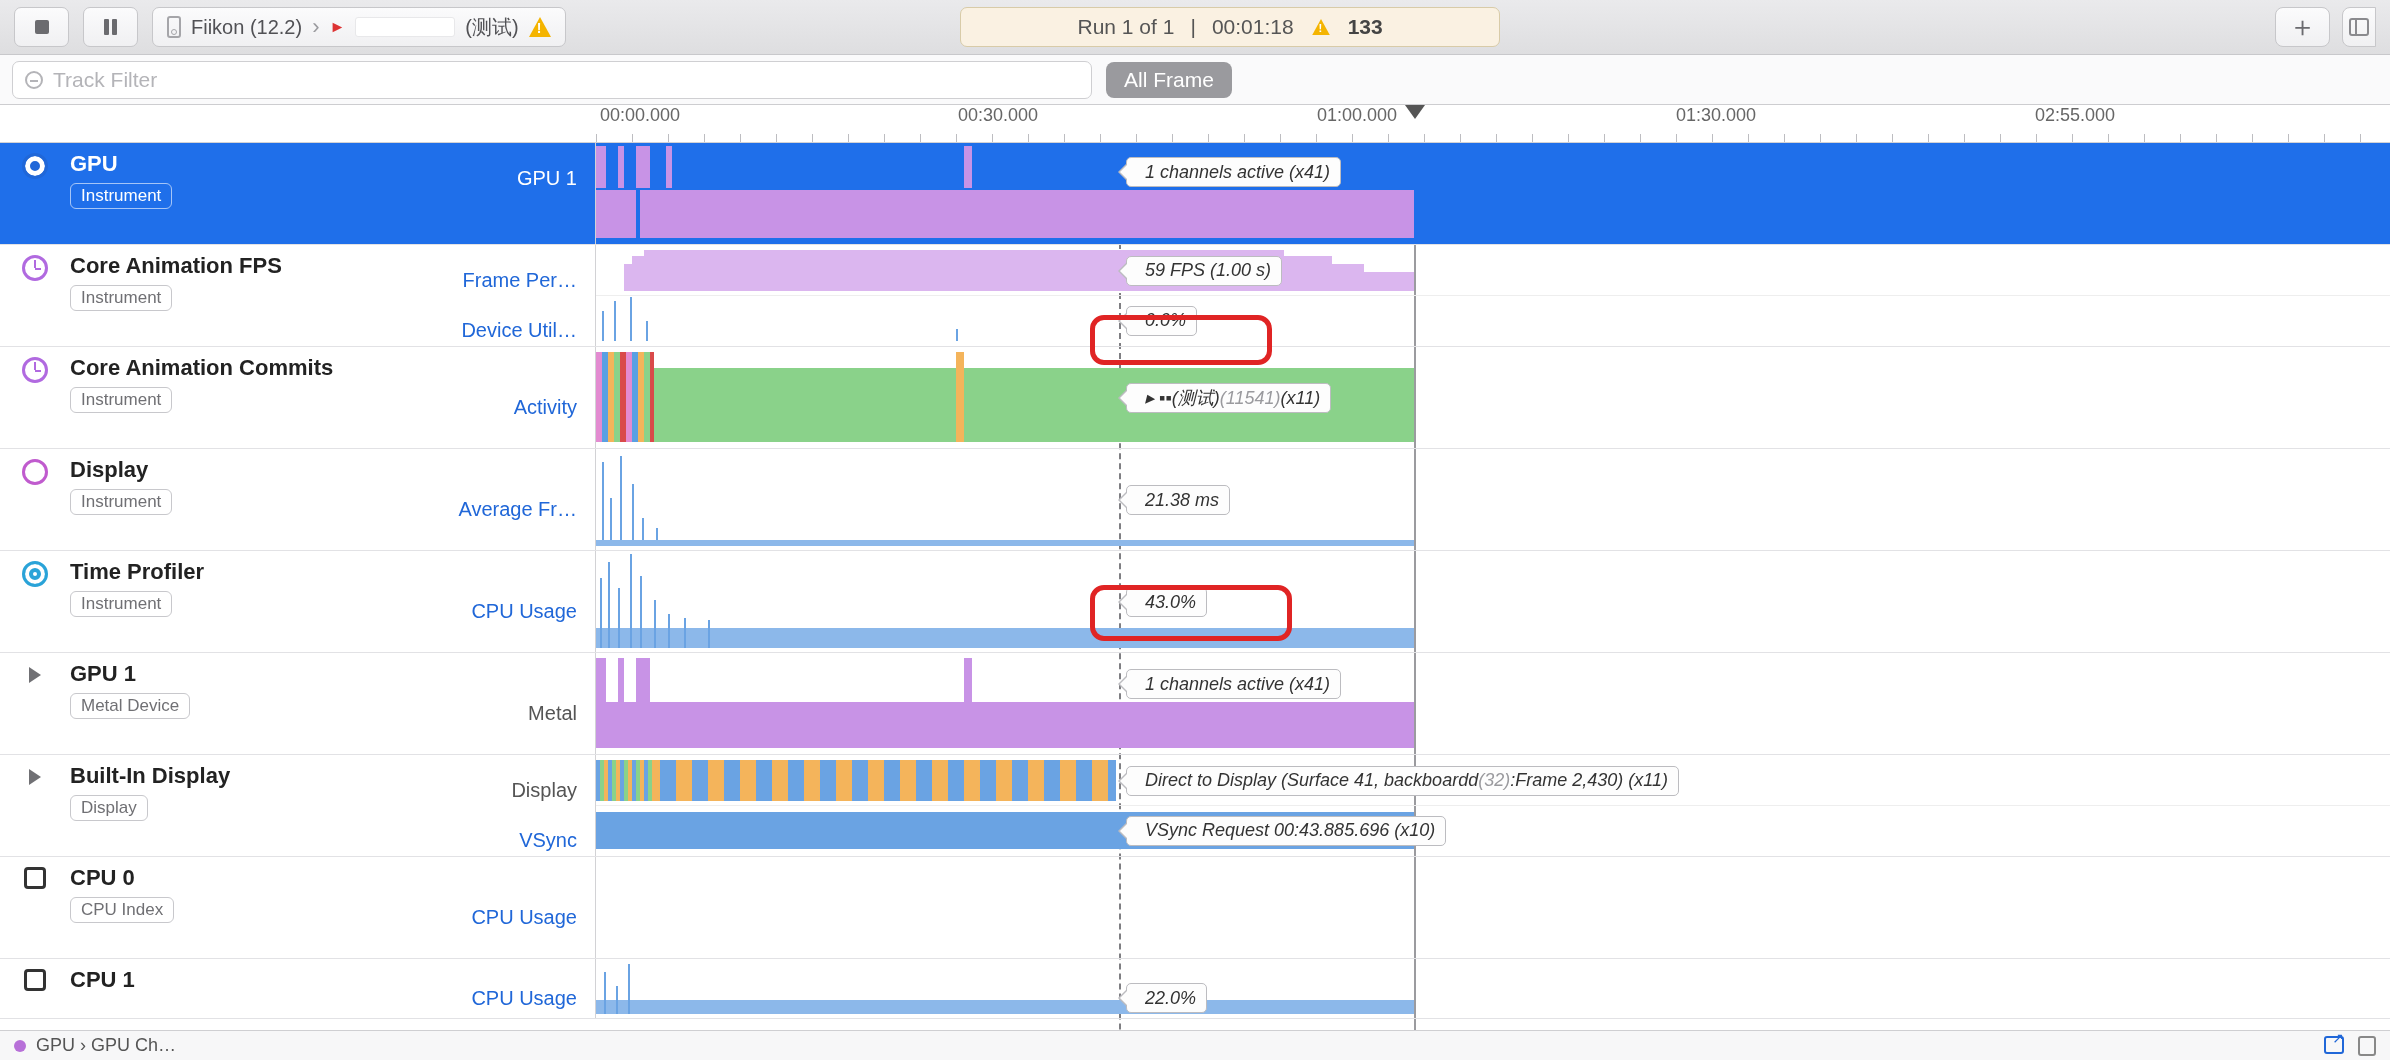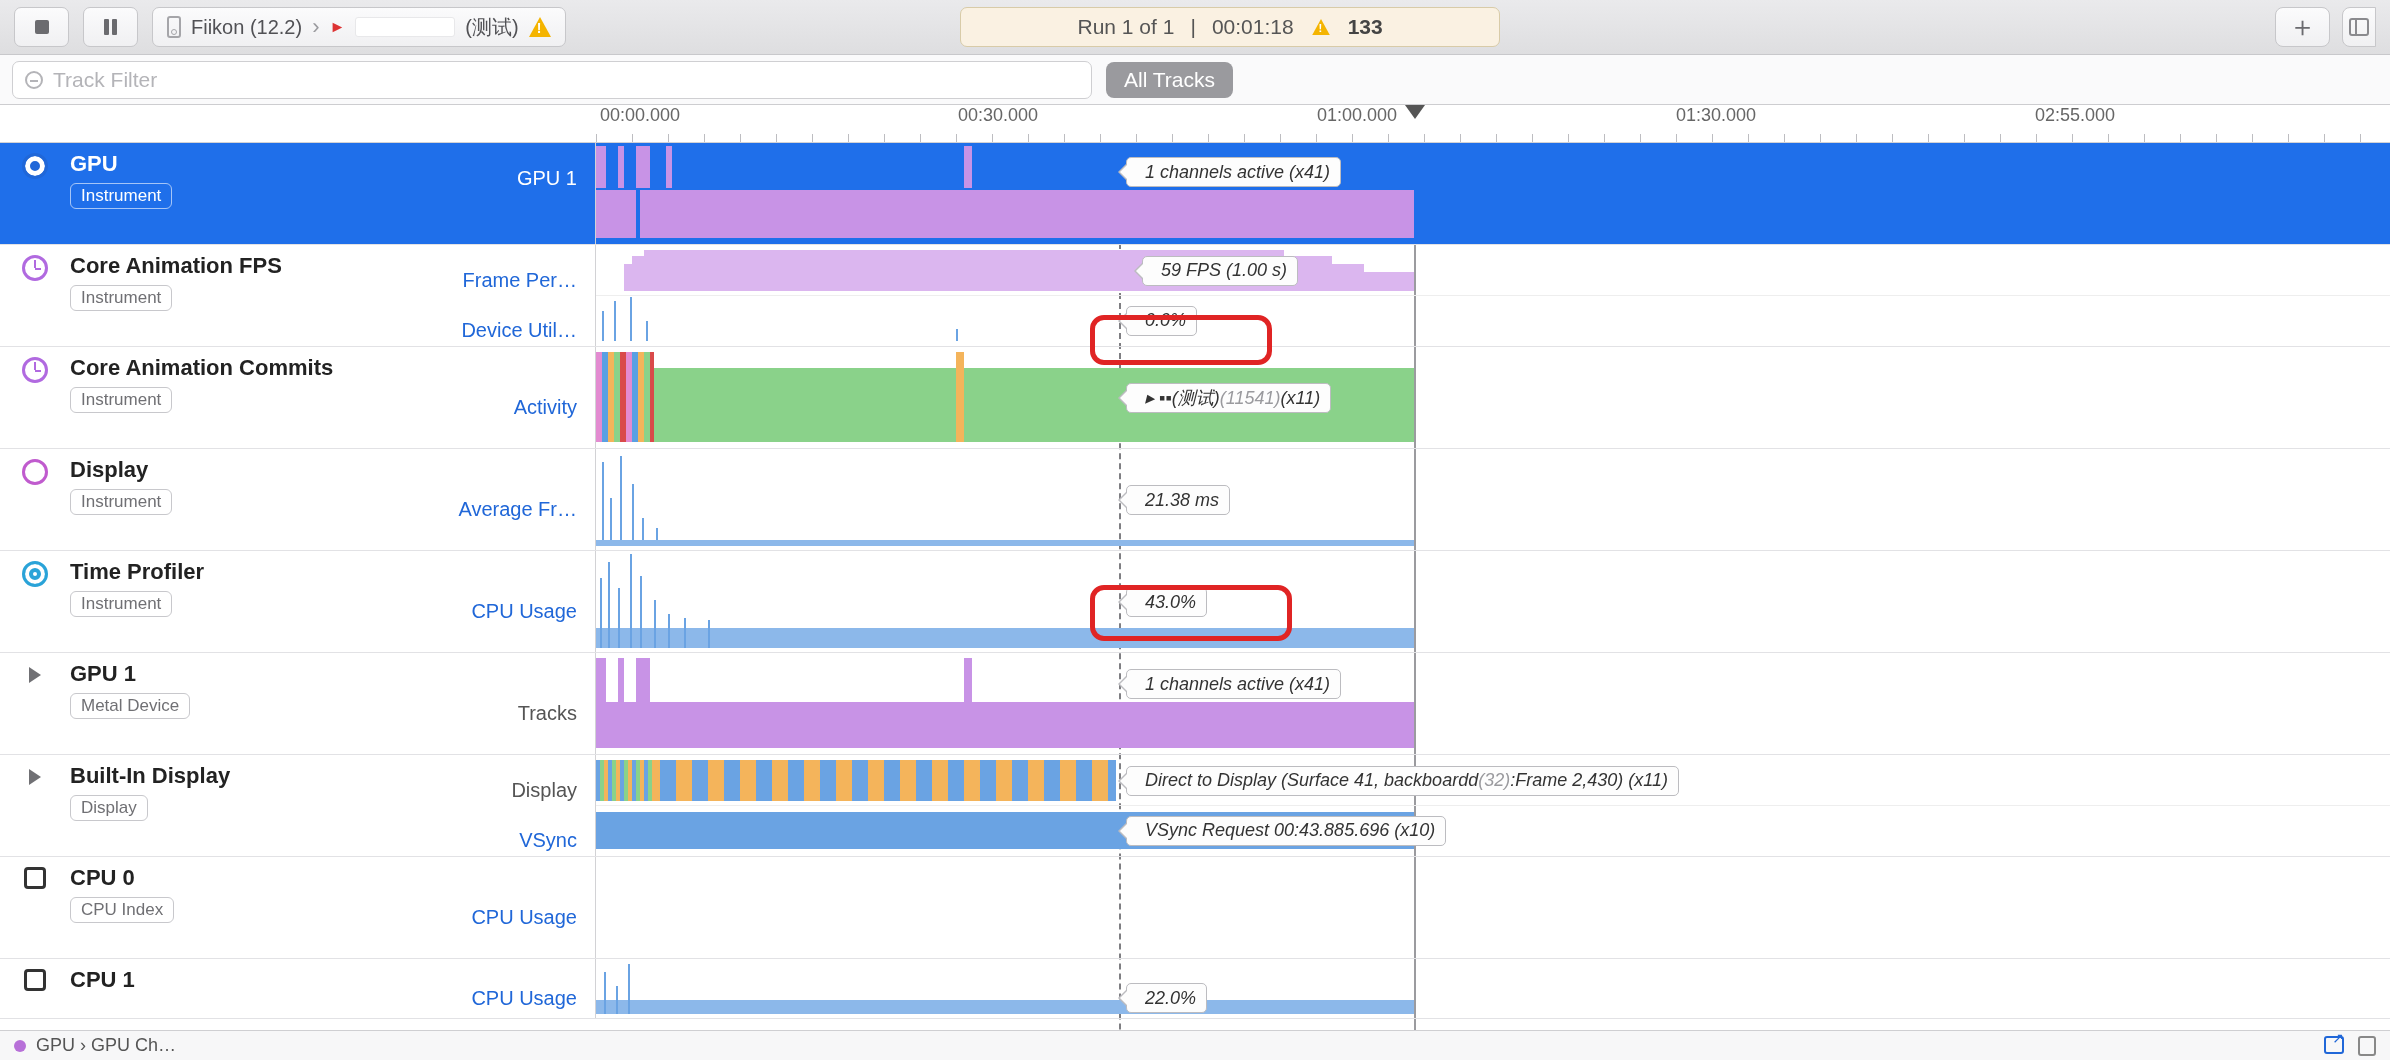--- a/index.html
+++ b/index.html
@@ -243,21 +243,21 @@
         </div>
     </div>
   </div>
 </div>
 
 <div id="filter-strip">
   <div class="track-filter">
     <span class="filter-glyph"></span>
     <input placeholder="Track Filter" style="">
   </div>
-  <div class="all-tracks-pill">All Tracks</div>
+  <div class="all-tracks-pill">All Frame</div>
 </div>
 
 <div id="ruler">
   <div class="ruler-tick" style="left:600px;">00:00.000</div>
   <div class="ruler-tick" style="left:958px;">00:30.000</div>
   <div class="ruler-tick" style="left:1317px;">01:00.000</div>
   <div class="ruler-tick" style="left:1676px;">01:30.000</div>
   <div class="ruler-tick" style="left:2035px;">02:55.000</div>
 
   <div class="playhead" style="left:1405px;"></div>
@@ -358,21 +358,21 @@
         <div class="row-metric">Frame Per…</div>
         <div class="row-metric">Device Util…</div>
       </div>
     </div>
     <div class="lane">
       <div class="row">
         <div class="fill purple-light" style="left:28px; width:790px; top:26px; bottom:4px;"></div>
         <div class="fill purple-light" style="left:28px; width:740px; top:18px; bottom:4px;"></div>
         <div class="fill purple-light" style="left:36px; width:700px; top:10px; bottom:4px;"></div>
         <div class="fill purple-light" style="left:48px; width:640px; top:4px;  bottom:4px;"></div>
-        <div class="callout" style="left:546px;">59 FPS (1.00 s)</div>
+        <div class="callout" style="left:530px;">59 FPS (1.00 s)</div>
       </div>
       <div class="row">
         <div class="spike" style="left:6px;  height:30px;"></div>
         <div class="spike" style="left:18px; height:40px;"></div>
         <div class="spike" style="left:34px; height:44px;"></div>
         <div class="spike" style="left:50px; height:20px;"></div>
         <div class="spike" style="left:360px;height:12px;"></div>
         <div class="callout" style="left:530px;">0.0%</div>
       </div>
     </div>
@@ -468,21 +468,21 @@
   <div class="track">
     <div class="gutter">
       <div class="gutter-l">
           <span class="ico tri"></span>
         </div>
       <div class="gutter-m">
         <div class="t-name">GPU 1</div>
         <span class="badge">Metal Device</span>
       </div>
       <div class="gutter-r graylbl">
-        <div class="row-metric" style="height:100px;">Tracks</div>
+        <div class="row-metric" style="height:100px;">Metal</div>
       </div>
     </div>
     <div class="lane">
       <div class="row" style="height:100%;">
         <div class="fill purple" style="left:0;   width:10px; top:4px; bottom:52px;"></div>
         <div class="fill purple" style="left:22px; width:6px;  top:4px; bottom:52px;"></div>
         <div class="fill purple" style="left:40px; width:14px; top:4px; bottom:52px;"></div>
         <div class="fill purple" style="left:368px;width:8px;  top:4px; bottom:52px;"></div>
         <div class="fill purple" style="left:0;   width:818px; top:48px; bottom:6px;"></div>
         <div class="callout" style="left:530px; top:30px;">1 channels active (x41)</div>

